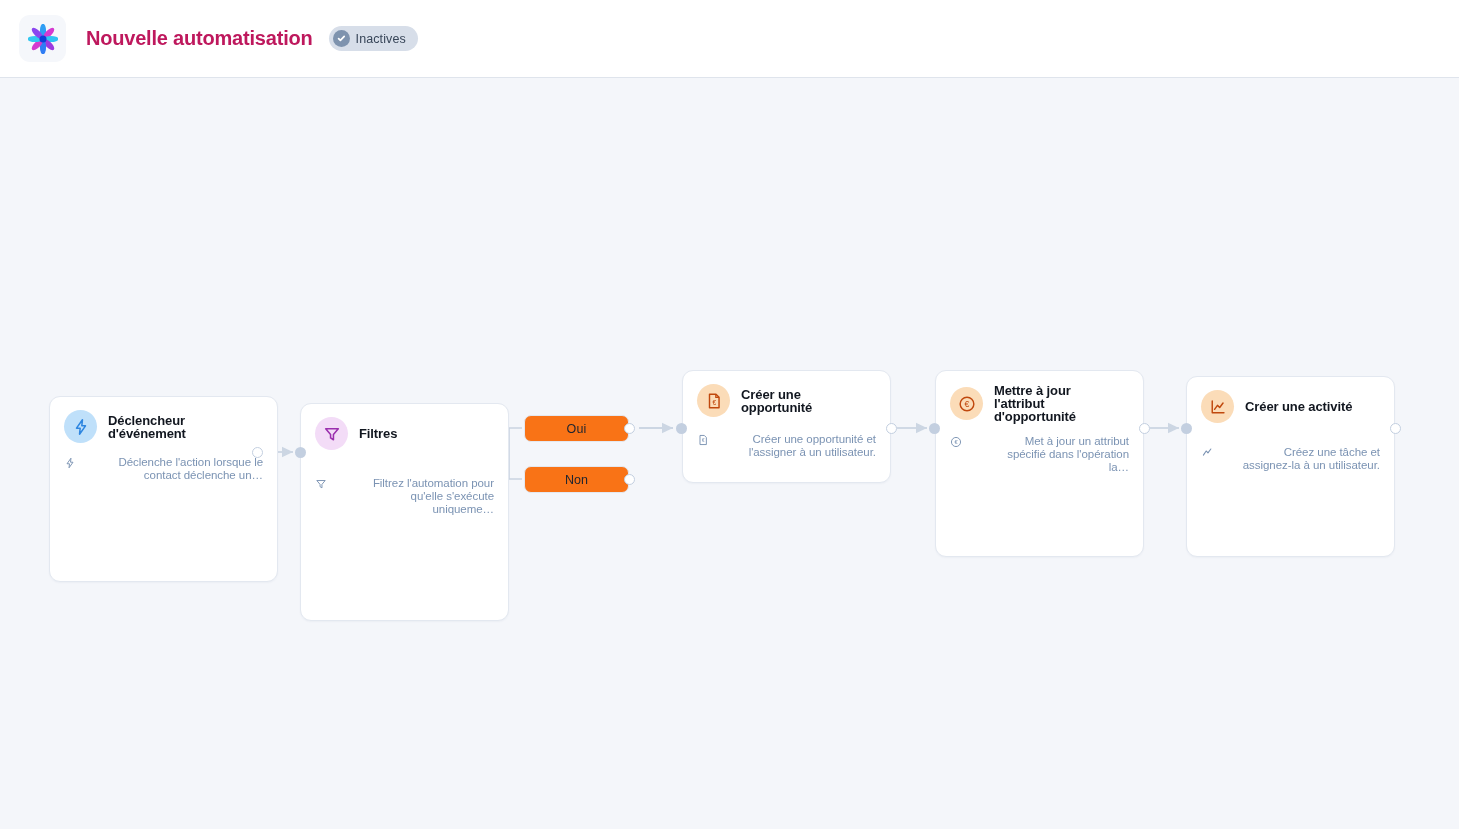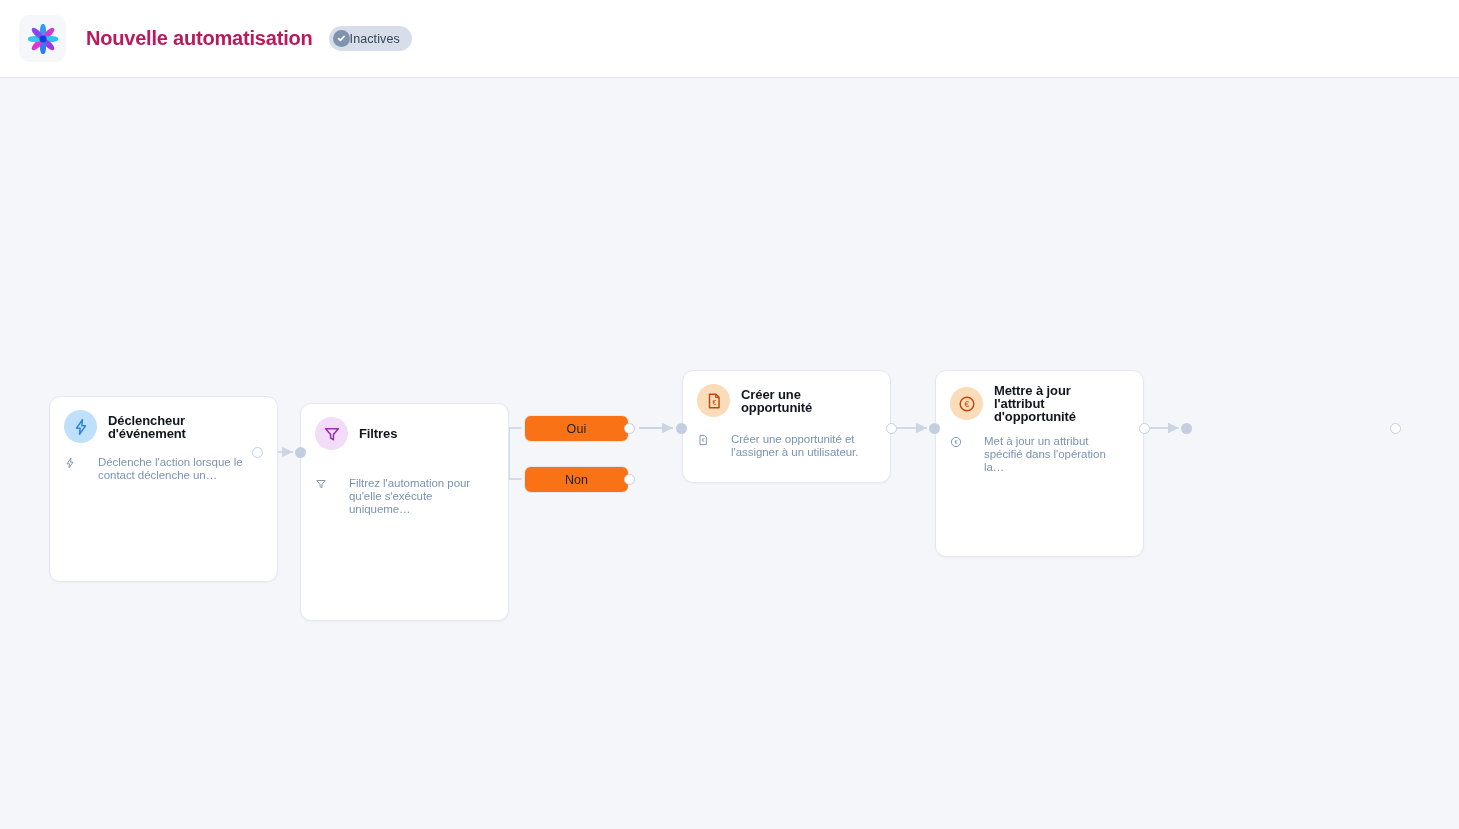--- a/index.html
+++ b/index.html
@@ -48,21 +48,21 @@
   }
 
   .status-badge {
     margin-left: 16px;
     height: 25px;
     border-radius: 13px;
     background: #d7dee9;
     display: inline-flex;
     align-items: center;
     padding: 0 12px 0 4px;
-    gap: 0;
+    gap: 6px;
   }
   .status-badge .check-circle {
     width: 17px;
     height: 17px;
     border-radius: 50%;
     background: #7e93ae;
     display: flex;
     align-items: center;
     justify-content: center;
     flex: 0 0 auto;
@@ -130,20 +130,21 @@
     color: #11161f;
     line-height: 1.0;
     letter-spacing: -0.1px;
   }
 
   .node-desc {
     display: flex;
     gap: 22px;
     padding: 13px 14px 14px 14px;
     align-items: flex-start;
+    text-align: right;
   }
   .node-desc .desc-icon {
     flex: 0 0 auto;
     margin-top: 1px;
   }
   .node-desc .desc-icon svg { display: block; }
   .node-desc .desc-text {
     font-size: 11.5px;
     color: #7b93b3;
     line-height: 1.13;
@@ -325,20 +326,39 @@
       <span class="desc-icon">
         <svg width="12" height="12" viewBox="0 0 20 20">
           <circle cx="10" cy="10" r="7.6" fill="none" stroke="#7b93b3" stroke-width="1.6"></circle>
           <text x="10" y="13.4" font-size="9.6" font-family="'Liberation Sans',sans-serif" fill="#7b93b3" text-anchor="middle">€</text>
         </svg>
       </span>
       <span class="desc-text">Met à jour un attribut spécifié dans l'opération la…</span>
     </div>
   </div>
 
+  <div class="node" style="left:1186px; top:297px; width:209px; height:181px;">
+    <div class="node-head">
+      <span class="node-icon icon-orange">
+        <svg width="18" height="18" viewBox="0 0 20 20">
+          <path d="M3.6 3.2 V16.4 H16.6" fill="none" stroke="#c0480d" stroke-width="1.6" stroke-linecap="round" stroke-linejoin="round"></path>
+          <path d="M6.2 12.6 L9.4 8.2 L11.9 10.6 L15.6 5.6" fill="none" stroke="#c0480d" stroke-width="1.6" stroke-linecap="round" stroke-linejoin="round"></path>
+        </svg>
+      </span>
+      <span class="node-title">Créer une activité</span>
+    </div>
+    <div class="node-desc" style="padding-top:23px;">
+      <span class="desc-icon">
+        <svg width="12" height="12" viewBox="0 0 20 20">
+          <path d="M4.0 13.6 L8.6 6.6 L11.6 9.8 L16.4 3.4" fill="none" stroke="#7b93b3" stroke-width="1.8" stroke-linecap="round" stroke-linejoin="round"></path>
+        </svg>
+      </span>
+      <span class="desc-text">Créez une tâche et assignez-la à un utilisateur.</span>
+    </div>
+  </div>
 
   <div class="port port-out" style="left:252px; top:368px;"></div>
   <div class="port port-in" style="left:295px; top:368px;"></div>
 
   <div class="port port-out" style="left:624px; top:344px;"></div>
   <div class="port port-out" style="left:624px; top:395px;"></div>
 
   <div class="port port-in" style="left:676px; top:344px;"></div>
   <div class="port port-out" style="left:886px; top:344px;"></div>
 

